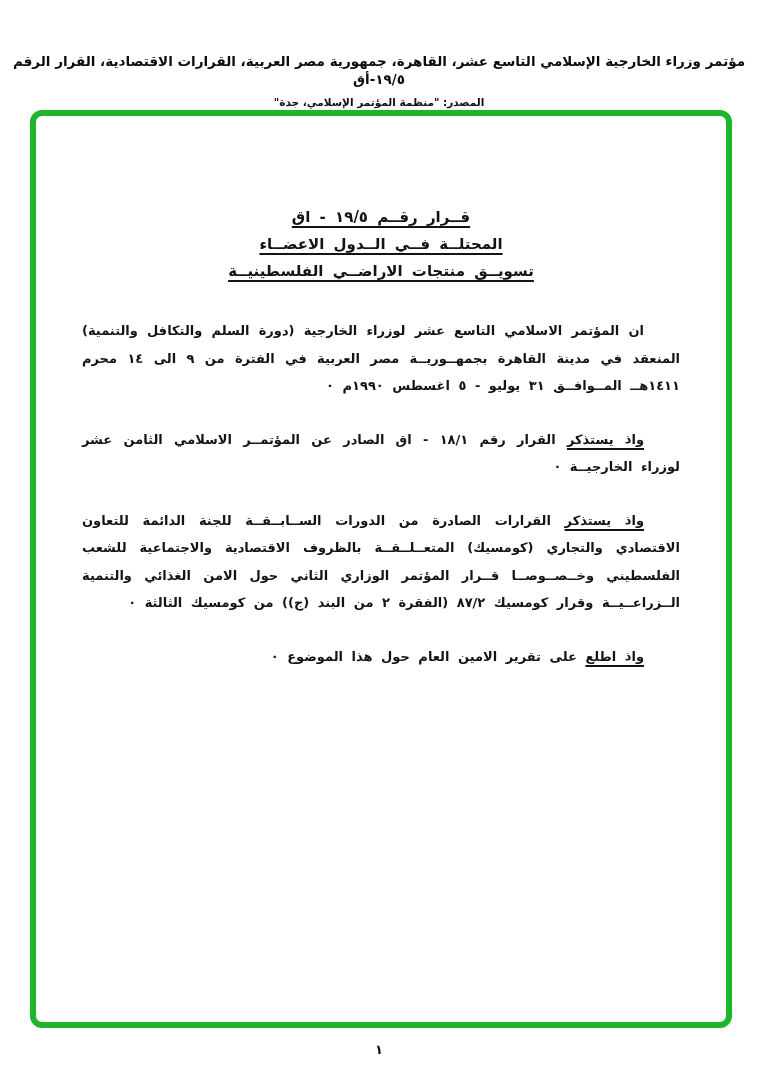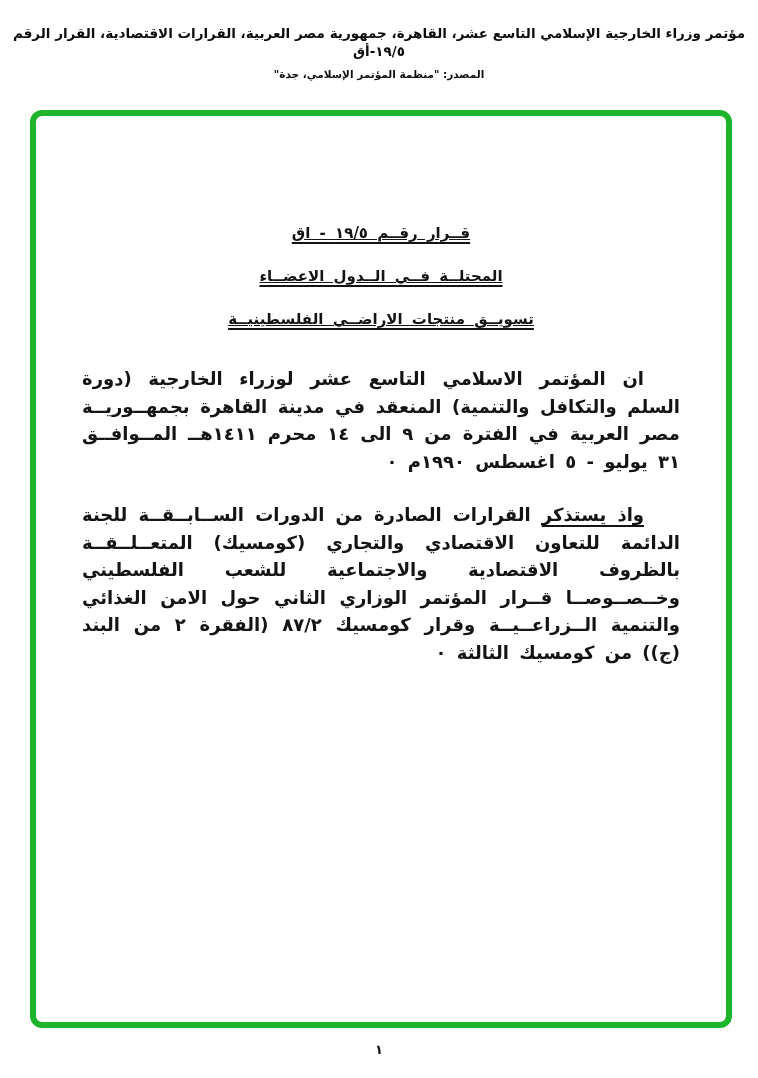--- a/index.html
+++ b/index.html
@@ -1,47 +1,47 @@
 <!DOCTYPE html>
 <html lang="ar"><head>
 <meta charset="utf-8">
 <style>
   html,body{margin:0;padding:0;}
   body{
     width:758px;height:1078px;position:relative;background:#ffffff;
     font-family:"DejaVu Sans", sans-serif;color:#141414;
   }
   
-  .page-header{direction:rtl;text-align:center;padding-top:24px;}
+  .page-header{direction:rtl;text-align:center;padding-top:52px;}
   .page-header .h-line1{font-size:13.5px;font-weight:bold;letter-spacing:0;line-height:18px;color:#0d0d0d;}
   .page-header .h-line2{font-size:10.5px;font-weight:bold;margin-top:8px;color:#0d0d0d;}
 
   
   .doc-frame{
     position:absolute;left:30px;top:110px;width:690px;height:906px;
     border:6px solid #1eb42c;border-radius:12px;background:#ffffff;box-sizing:content-box;
     overflow:hidden;
   }
   .doc-content{
     direction:rtl;height:100%;box-sizing:border-box;
     padding:88px 46px 0 46px;
     font-weight:bold;
   }
 
   
   .title-block{text-align:center;font-size:15px;line-height:27px;margin-bottom:32px;}
-  .title-line{margin:16px;text-decoration:underline;}
+  .title-line{margin:0;}
   .title-line span{
     text-decoration:underline;text-decoration-thickness:1.5px;text-underline-offset:4px;
     word-spacing:4px;
   }
 
   
   .para{
-    font-size:18px;line-height:27.5px;margin:0 0 26px 0;
+    font-size:13px;line-height:27.5px;margin:0 0 26px 0;
     text-align:justify;word-spacing:4px;text-indent:36px;
   }
   .para .lead{
     text-decoration:underline;text-decoration-thickness:1.5px;text-underline-offset:4px;
   }
   .para.single{text-align:right;}
   .para.last{margin-top:6px;}
 
   
   .page-number{
@@ -62,21 +62,23 @@
 
     <div class="title-block">
       <div class="title-line"><span>قــرار رقــم ١٩/٥ - اق</span></div>
       <div class="title-line"><span>المحتلــة فــي الــدول الاعضــاء</span></div>
       <div class="title-line"><span>تسويــق منتجات الاراضــي الفلسطينيــة</span></div>
     </div>
 
     <p class="para"><span class="lead"></span><span>ان المؤتمر الاسلامي التاسع عشر لوزراء الخارجية (دورة السلم والتكافل والتنمية) المنعقد في مدينة القاهرة بجمهــوريــة مصر العربية في الفترة من ٩ الى ١٤ محرم ١٤١١هــ المــوافــق ٣١ يوليو - ٥ اغسطس ١٩٩٠م ٠</span></p>
 
 
+    <p class="para"><span class="lead">واذ يستذكر</span><span> القرار رقم ١٨/١ - اق الصادر عن المؤتمــر الاسلامي الثامن عشر لوزراء الخارجيــة ٠</span></p>
 
 
     <p class="para"><span class="lead">واذ يستذكر</span><span> القرارات الصادرة من الدورات الســابــقــة للجنة الدائمة للتعاون الاقتصادي والتجاري (كومسيك) المتعــلــقــة بالظروف الاقتصادية والاجتماعية للشعب الفلسطيني وخــصــوصــا قــرار المؤتمر الوزاري الثاني حول الامن الغذائي والتنمية الــزراعــيــة وقرار كومسيك ٨٧/٢ (الفقرة ٢ من البند (ج)) من كومسيك الثالثة ٠</span></p>
 
+    <p class="para single last"><span class="lead">واذ اطلع</span><span> على تقرير الامين العام حول هذا الموضوع ٠</span></p>
 
   </div>
 </div>
 
 <div class="page-number">١</div>
 
 </body></html>

